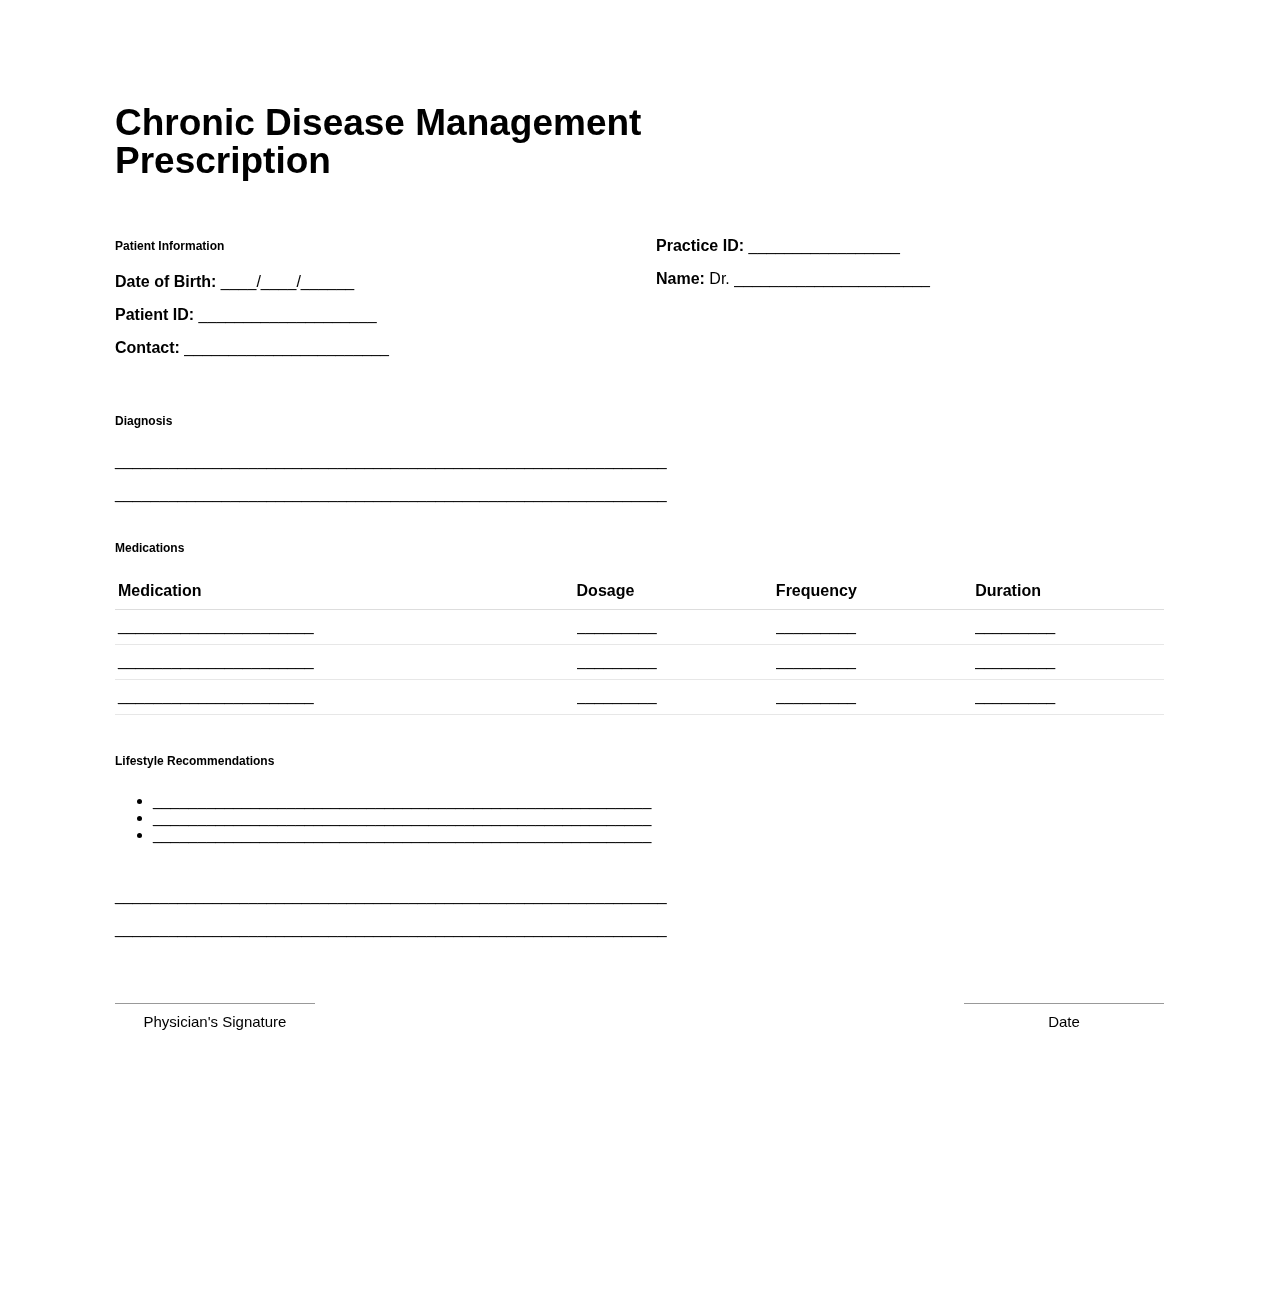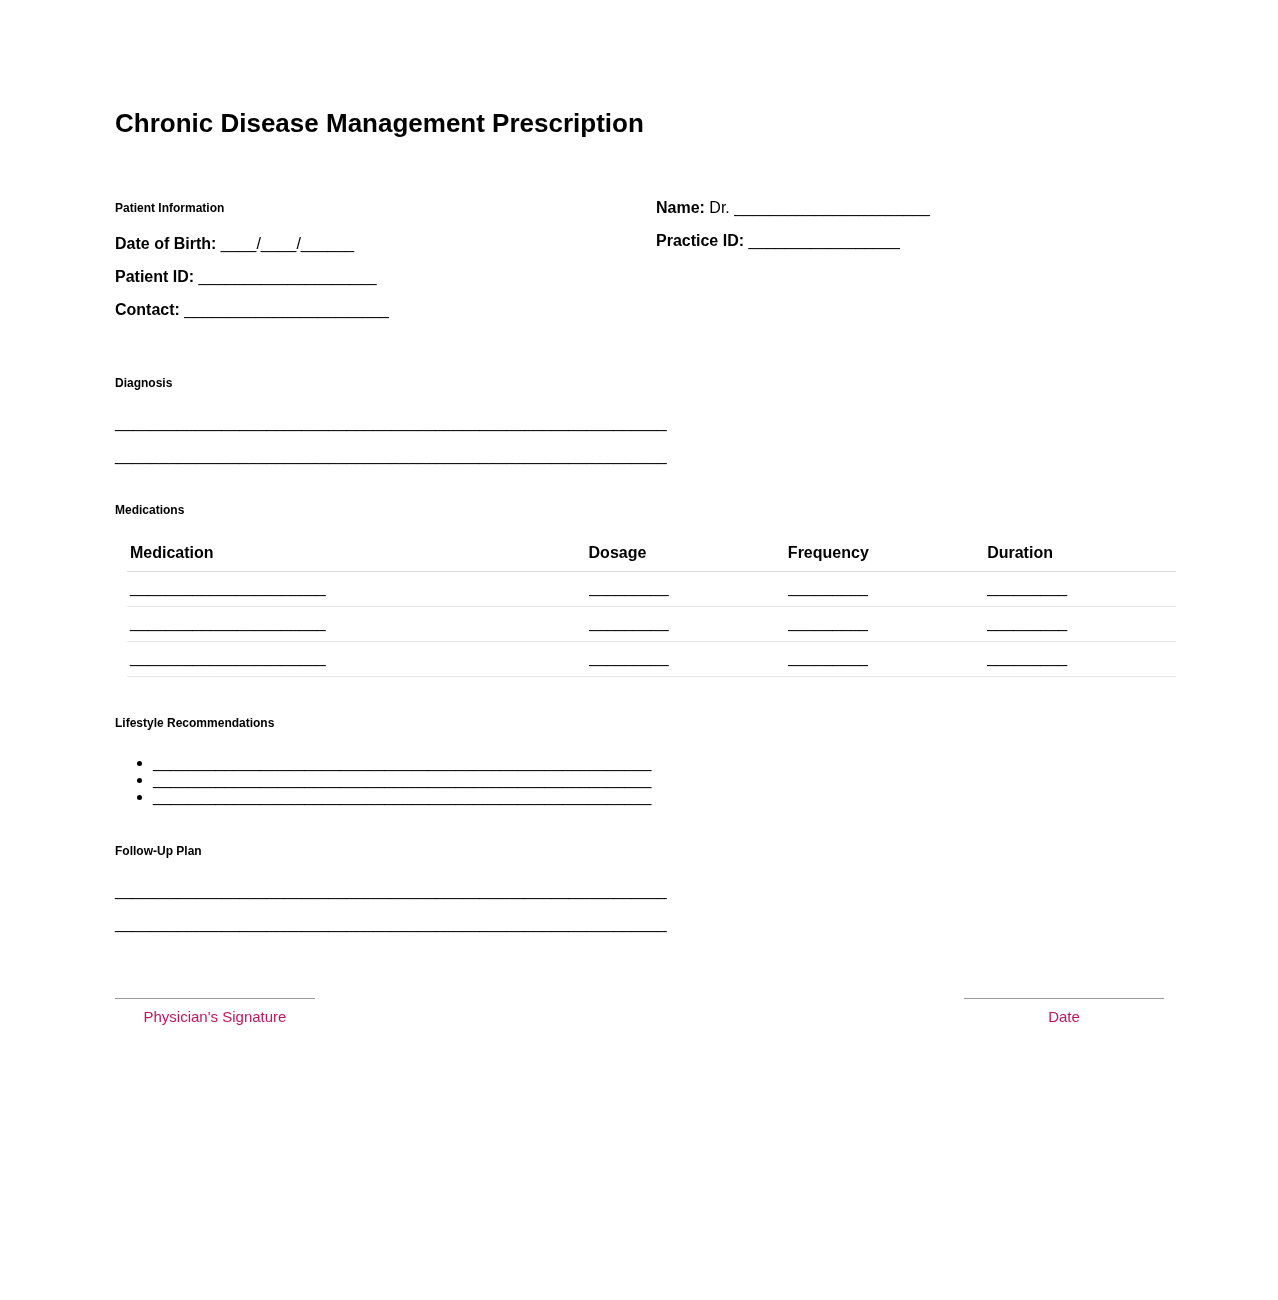--- a/index.html
+++ b/index.html
@@ -6,21 +6,21 @@
   html, body { background: #ffffff; }
   body {
     width: 1278px;
     min-height: 1300px;
     font-family: "Liberation Sans", sans-serif;
     font-size: 16px;
     color: #000000;
     padding: 104px 114px 40px 115px;
   }
   h1.doc-title {
-    font-size: 26px;
+    font-size: 37px;
     line-height: 38px;
     font-weight: bold;
     max-width: 540px;
     letter-spacing: 0;
   }
   h3.section-heading {
     font-size: 12px;
     line-height: 21px;
     font-weight: bold;
   }
@@ -44,21 +44,20 @@
     line-height: 33px;
     white-space: nowrap;
     letter-spacing: 0;
   }
   .lines-block { margin-top: 12px; }
   table.med-table {
     width: 100%;
     border-collapse: collapse;
     table-layout: fixed;
     margin-top: 22px;
-    margin-left: 12px;
   }
   table.med-table th {
     text-align: left;
     font-weight: bold;
     font-size: 16px;
     line-height: 20px;
     padding: 0 0 8px 0;
     border-bottom: 1px solid #dddddd;
   }
   table.med-table td {
@@ -86,21 +85,21 @@
     display: flex;
     justify-content: space-between;
     margin-top: 58px;
   }
   .signature-block {
     width: 200px;
     border-top: 1px solid #999999;
     padding-top: 9px;
     text-align: center;
     font-size: 15px;
-    color: #be185d;
+    color: #000000;
   }
 </style>
 </head>
 <body>
 
 <h1 class="doc-title">Chronic Disease Management Prescription</h1>
 
 <div class="info-columns">
   <div class="info-col">
     <h3 class="section-heading">Patient Information</h3>
@@ -112,26 +111,26 @@
       <b>Patient ID:</b>
       <span>____________________</span>
     </p>
     <p class="field-line">
       <b>Contact:</b>
       <span>_______________________</span>
     </p>
   </div>
   <div class="info-col">
     <p class="field-line">
+      <b>Practice ID:</b>
+      <span>_________________</span>
+    </p>
+    <p class="field-line">
       <b>Name:</b>
       <span>Dr. ______________________</span>
-    </p>
-    <p class="field-line">
-      <b>Practice ID:</b>
-      <span>_________________</span>
     </p>
   </div>
 </div>
 
 <div class="section">
   <h3 class="section-heading">Diagnosis</h3>
   <div class="lines-block">
     <div class="blank-line">______________________________________________________________</div>
     <div class="blank-line">______________________________________________________________</div>
   </div>
@@ -180,21 +179,20 @@
 <div class="section section-lifestyle">
   <h3 class="section-heading">Lifestyle Recommendations</h3>
   <ul class="rec-list">
     <li>________________________________________________________</li>
     <li>________________________________________________________</li>
     <li>________________________________________________________</li>
   </ul>
 </div>
 
 <div class="section section-followup">
-  <h3 class="section-heading">Follow-Up Plan</h3>
   <div class="lines-block">
     <div class="blank-line">______________________________________________________________</div>
     <div class="blank-line">______________________________________________________________</div>
   </div>
 </div>
 
 <div class="signature-row">
   <div class="signature-block">
     <span>Physician's Signature</span>
   </div>

